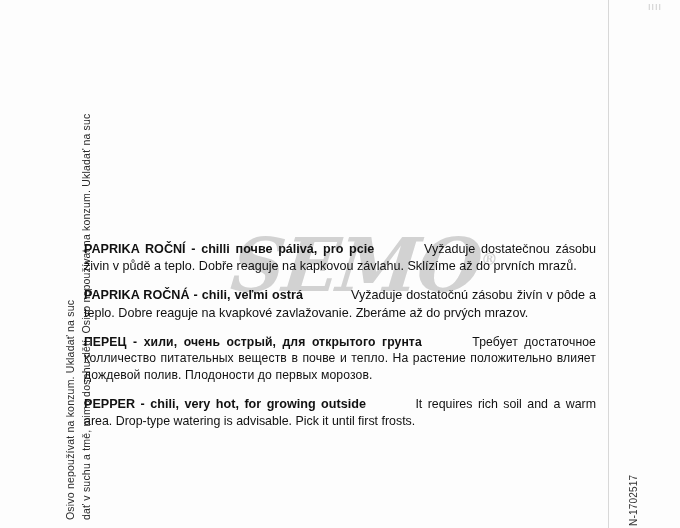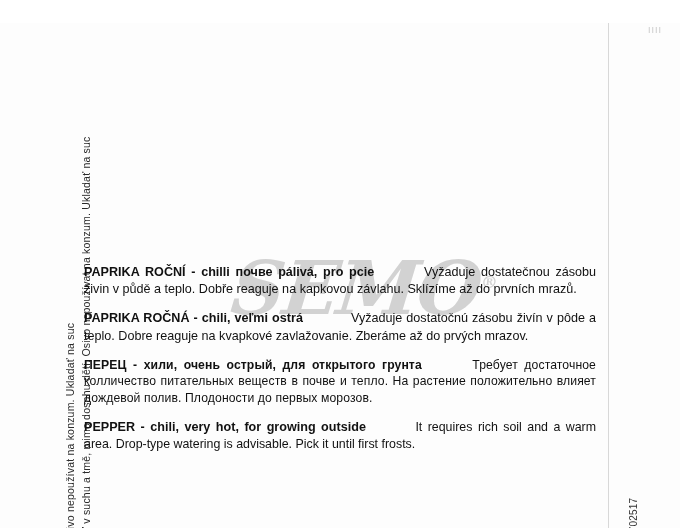--- a/index.html
+++ b/index.html
@@ -13,21 +13,20 @@
     font-family: "Liberation Sans", sans-serif;
     overflow: hidden;
     position: relative;
     color: #1a1a1a;
   }
 
   .page {
     position: absolute;
     inset: 0;
     background: #fdfdfd;
-    margin-top: 23px;
   }
 
   
   .edge-rule {
     position: absolute;
     top: 0;
     left: 608px;
     width: 1px;
     height: 528px;
     background: #d8d8d8;

